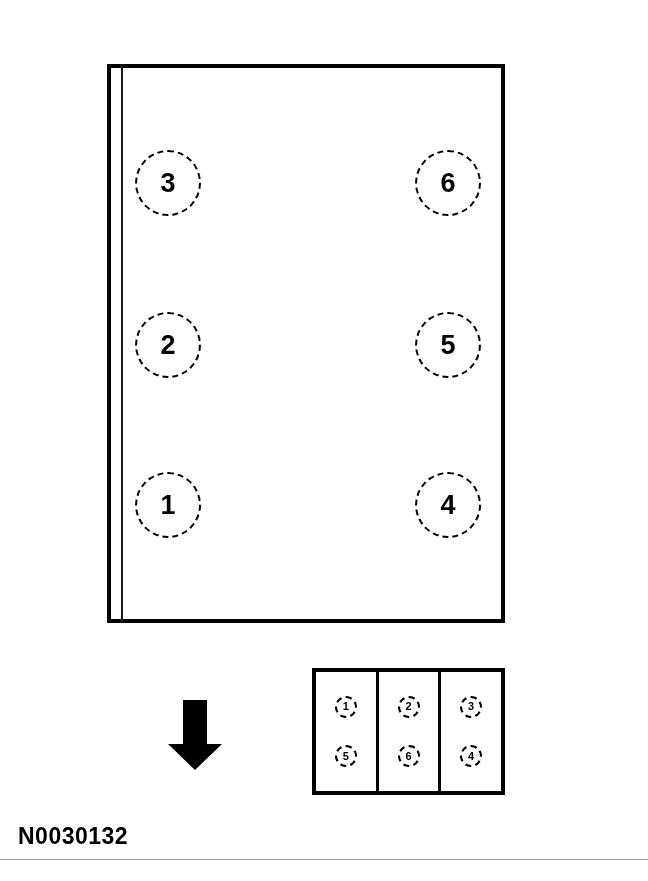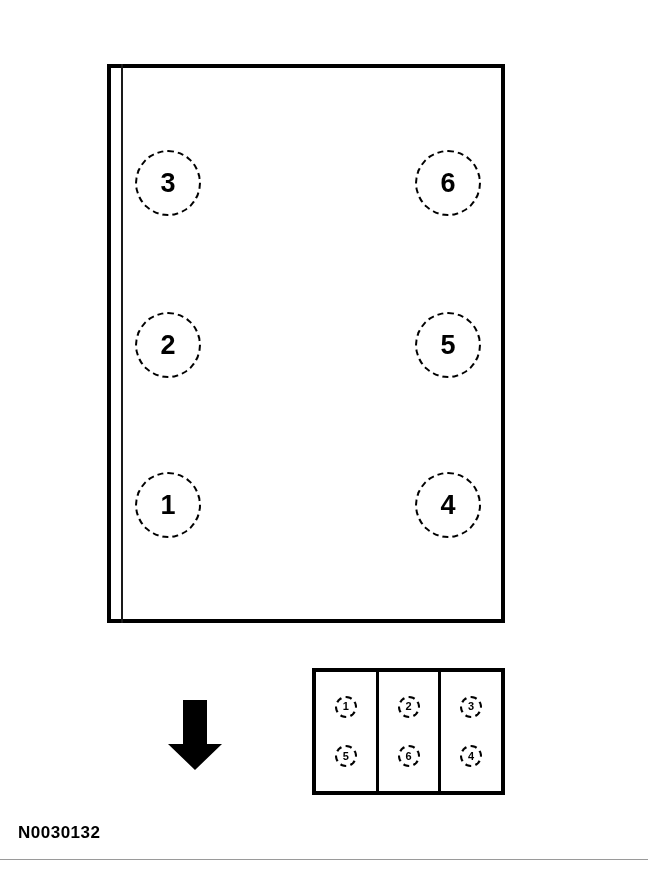--- a/index.html
+++ b/index.html
@@ -119,21 +119,21 @@
     color: #000000;
     line-height: 1;
   }
 
   
   .caption {
     position: absolute;
     left: 18px;
     top: 823px;
     font-family: "Liberation Sans", sans-serif;
-    font-size: 17px;
+    font-size: 23px;
     font-weight: bold;
     color: #000000;
     letter-spacing: 0.5px;
   }
   .footer-rule {
     position: absolute;
     left: 0;
     top: 859px;
     width: 648px;
     height: 0;

